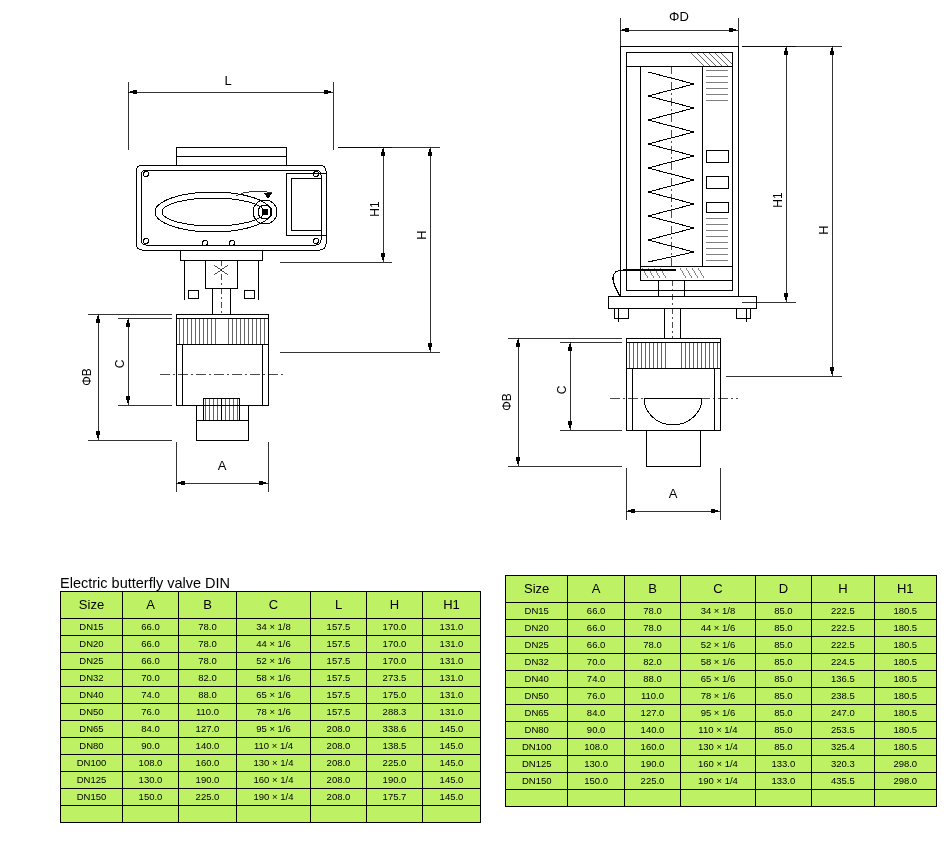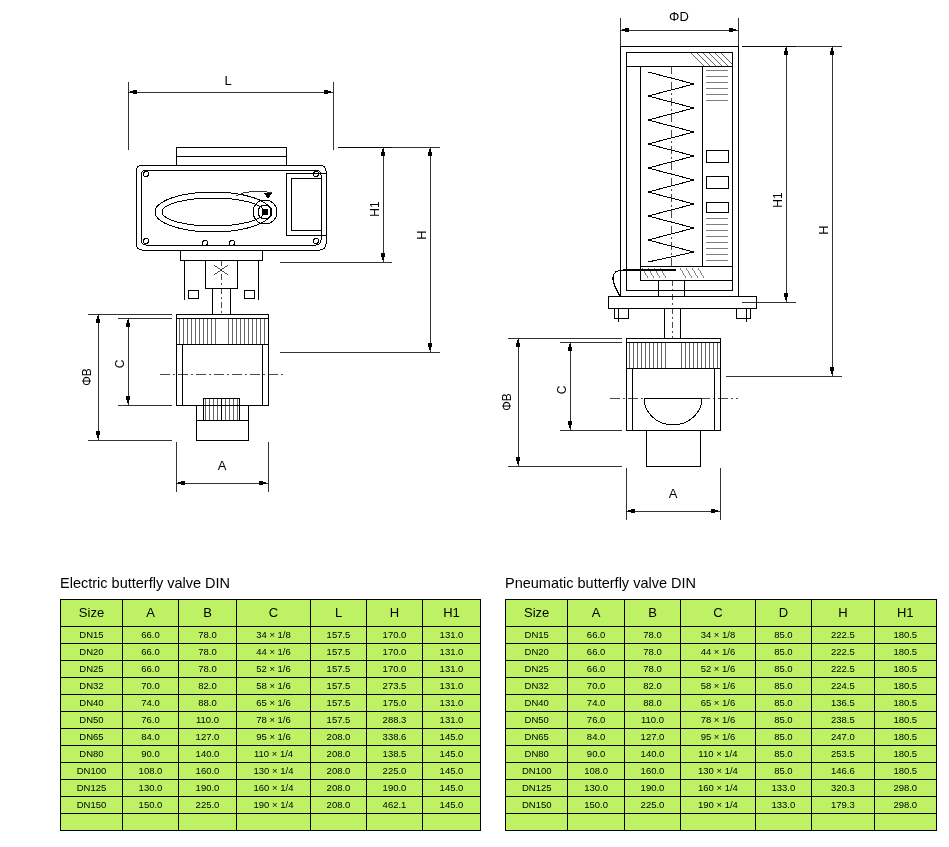--- a/index.html
+++ b/index.html
@@ -31,21 +31,20 @@
 
   
   .table-block {
     position: absolute;
   }
   #block-electric { left: 60px; top: 575px; width: 410px; }
   #block-pneumatic { left: 505px; top: 575px; width: 432px; }
 
   .table-title {
     font-size: 14.5px;
-    margin-bottom: 8px;
     white-space: nowrap;
   }
 
   table.spec {
     border-collapse: collapse;
     table-layout: fixed;
     background: #bef264;
   }
   table.spec th, table.spec td {
     border: 1px solid #000;
@@ -520,38 +519,37 @@
             <td>208.0</td>
             <td>190.0</td>
             <td>145.0</td>
           </tr>
           <tr>
             <td>DN150</td>
             <td>150.0</td>
             <td>225.0</td>
             <td>190 × 1/4</td>
             <td>208.0</td>
-            <td>462.1</td>
+            <td>175.7</td>
             <td>145.0</td>
           </tr>
           <tr class="blank">
             <td></td>
             <td></td>
             <td></td>
             <td></td>
             <td></td>
             <td></td>
             <td></td>
           </tr>
         </tbody>
     </table>
   </div>
 
   <div class="table-block" id="block-pneumatic">
-    <div class="table-title">Pneumatic butterfly valve DIN</div>
     <table class="spec" id="table-pneumatic">
       <colgroup>
         <col class="c0">
           <col class="c1">
           <col class="c2">
           <col class="c3">
           <col class="c4">
           <col class="c5">
           <col class="c6">
       </colgroup>
@@ -638,39 +636,39 @@
             <td>85.0</td>
             <td>253.5</td>
             <td>180.5</td>
           </tr>
           <tr>
             <td>DN100</td>
             <td>108.0</td>
             <td>160.0</td>
             <td>130 × 1/4</td>
             <td>85.0</td>
-            <td>146.6</td>
+            <td>325.4</td>
             <td>180.5</td>
           </tr>
           <tr>
             <td>DN125</td>
             <td>130.0</td>
             <td>190.0</td>
             <td>160 × 1/4</td>
             <td>133.0</td>
             <td>320.3</td>
             <td>298.0</td>
           </tr>
           <tr>
             <td>DN150</td>
             <td>150.0</td>
             <td>225.0</td>
             <td>190 × 1/4</td>
             <td>133.0</td>
-            <td>179.3</td>
+            <td>435.5</td>
             <td>298.0</td>
           </tr>
           <tr class="blank">
             <td></td>
             <td></td>
             <td></td>
             <td></td>
             <td></td>
             <td></td>
             <td></td>

